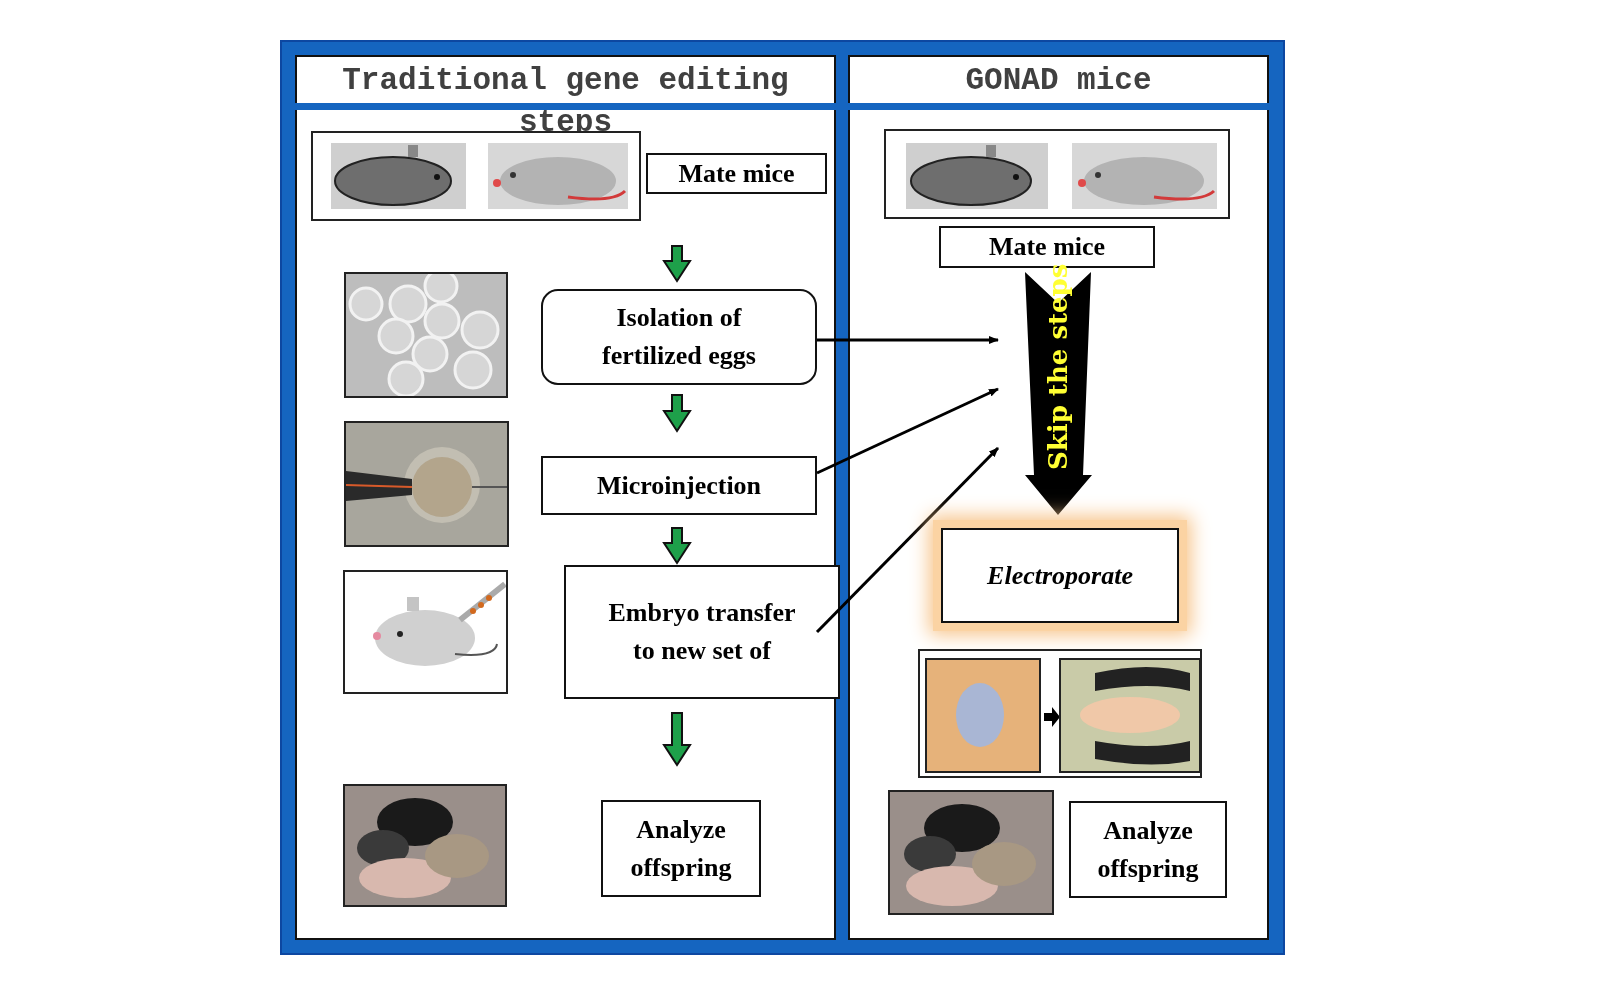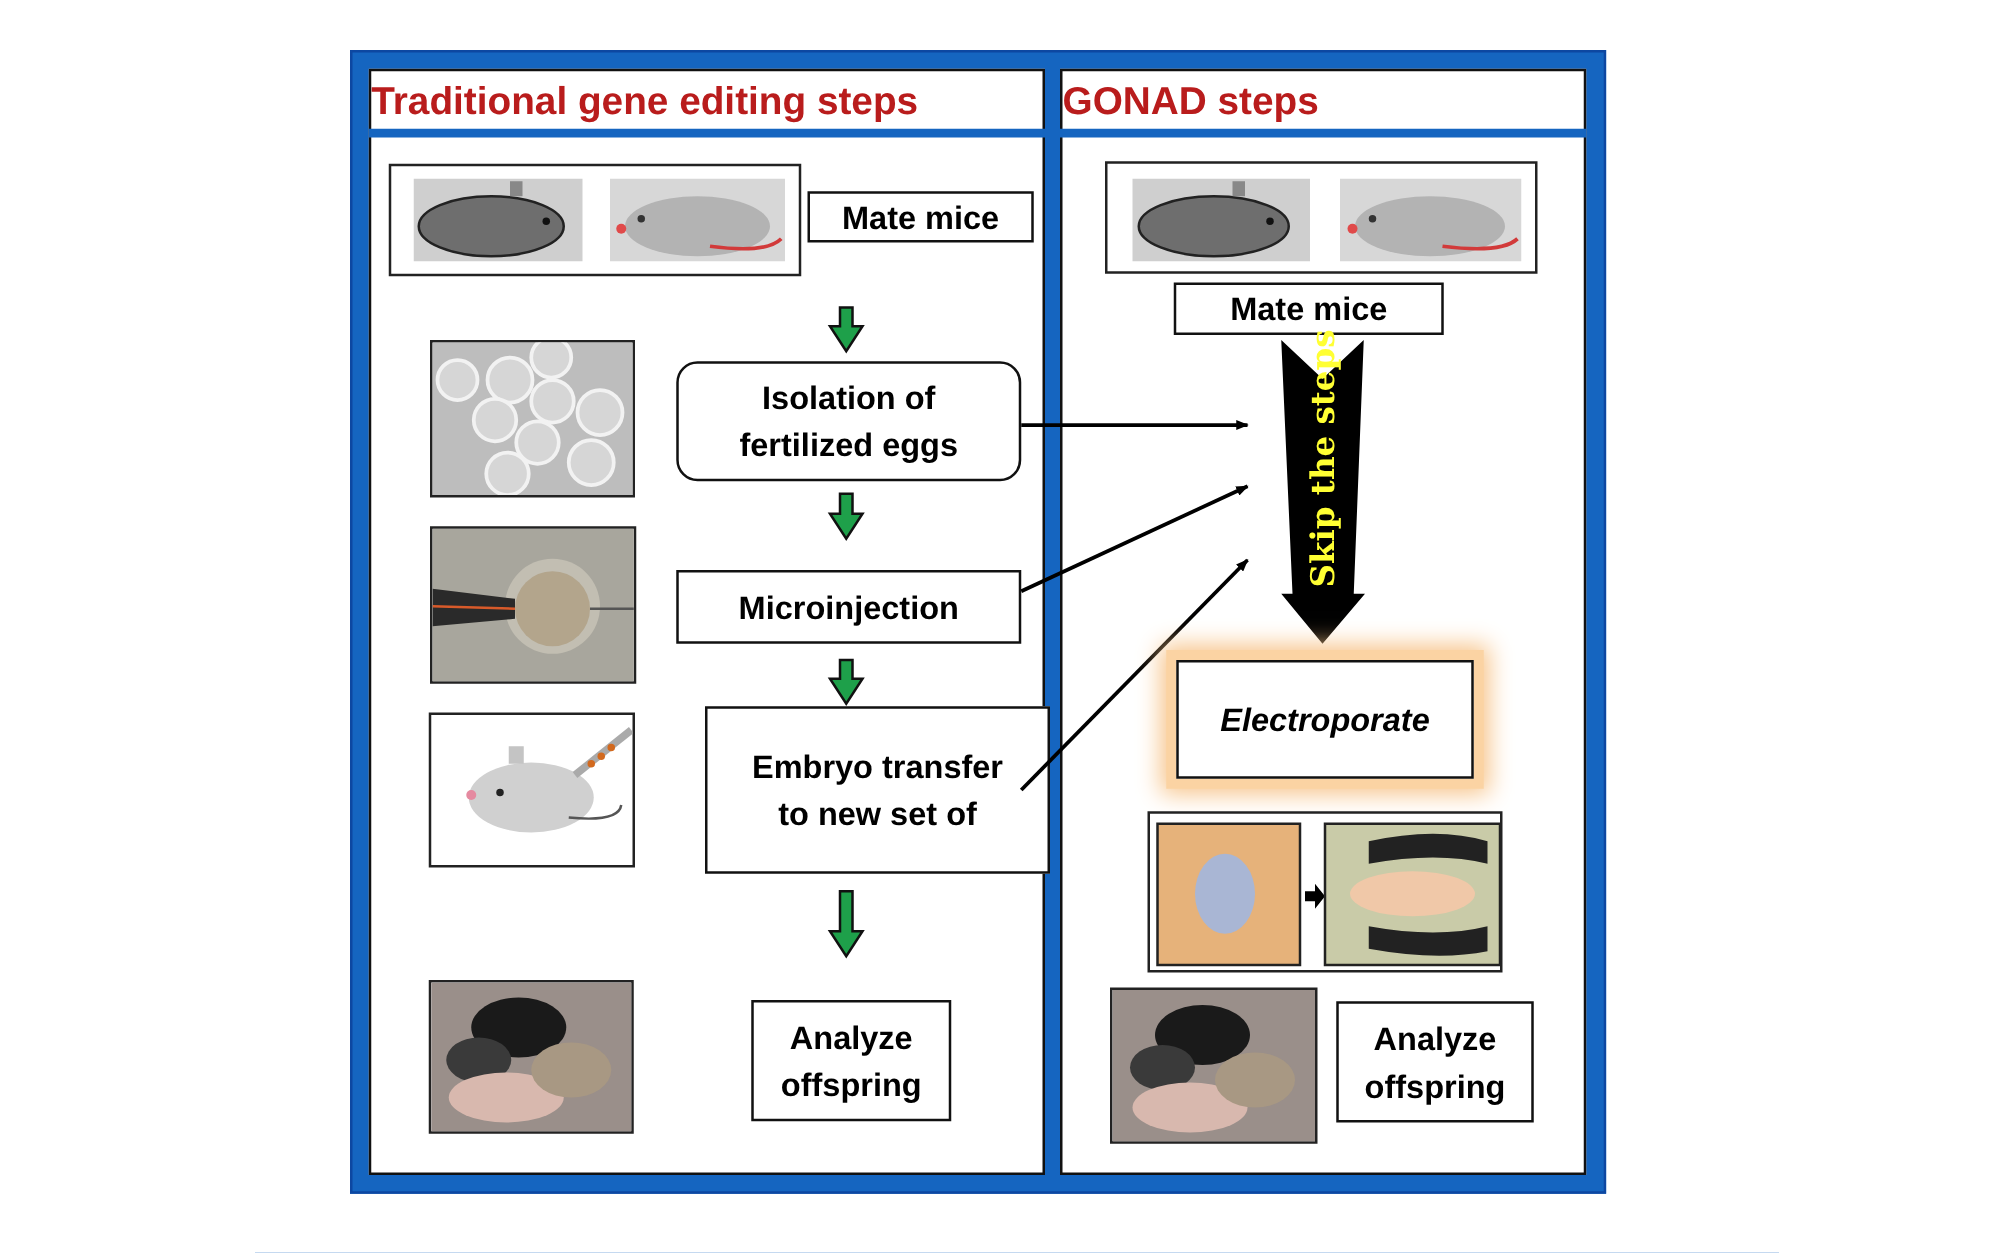--- a/index.html
+++ b/index.html
@@ -2,39 +2,39 @@
 <html><head>
 <meta charset="utf-8">
 <style>
   html, body { margin: 0; padding: 0; background: #ffffff; }
   body { width: 1600px; height: 1002px; position: relative; overflow: hidden; font-family: "Liberation Sans", "DejaVu Sans", sans-serif; }
   .outer { position: absolute; left: 280px; top: 40px; width: 1005px; height: 915px; background: #1565c0; box-shadow: inset 0 0 0 2px #0d47a1; }
   .panel { position: absolute; background: #ffffff; border: 2px solid #111; box-sizing: border-box; }
   .panel-left { left: 295px; top: 55px; width: 541px; height: 885px; }
   .panel-right { left: 848px; top: 55px; width: 421px; height: 885px; }
   .header-bar { position: absolute; background: #1565c0; height: 7px; }
-  .title { position: absolute; font-weight: bold; color: #b91c1c; font-size: 31px; text-align: left; }
-  .box { position: absolute; background: #fff; border: 2px solid #111; box-sizing: border-box; display: flex; align-items: center; justify-content: center; text-align: center; font-weight: bold; font-size: 26px; line-height: 38px; color: #000; }
+  .title { position: absolute; font-weight: bold; color: #404040; font-size: 31px; text-align: center; font-family: Liberation Mono, monospace; }
+  .box { position: absolute; background: #fff; border: 2px solid #111; box-sizing: border-box; display: flex; align-items: center; justify-content: center; text-align: center; font-weight: bold; font-size: 26px; line-height: 38px; color: #000; font-family: Liberation Serif, serif; }
   .imgframe { position: absolute; border: 2px solid #222; box-sizing: border-box; overflow: hidden; background: #fff; }
   .glow { box-shadow: 0 0 0 8px #fbd3a3, 0 0 18px 12px #f7c48a; }
   svg { position: absolute; overflow: visible; }
   .skip-text { font-family: "DejaVu Serif", "Liberation Serif", serif; font-weight: bold; fill: #ffff33; font-size: 26px; }
 </style>
 </head>
 <body>
 
 <div class="outer"></div>
 
 <div class="panel panel-left"></div>
 <div class="header-bar" style="left:295px; top:103px; width:541px;"></div>
 <div class="title" style="left:297px; top:60px; width:537px; height:42px; line-height:42px;">Traditional gene editing steps</div>
 
 <div class="panel panel-right"></div>
 <div class="header-bar" style="left:848px; top:103px; width:421px;"></div>
-<div class="title" style="left:850px; top:60px; width:417px; height:42px; line-height:42px;">GONAD steps</div>
+<div class="title" style="left:850px; top:60px; width:417px; height:42px; line-height:42px;">GONAD mice</div>
 
 <div class="imgframe" style="left:311px; top:131px; width:330px; height:90px; border-width:2px;">
   <svg width="330" height="90" style="left:0;top:0;">
     <rect x="18" y="10" width="135" height="66" fill="#cfcfcf"></rect>
     <ellipse cx="80" cy="48" rx="58" ry="24" fill="#6e6e6e" stroke="#222" stroke-width="2"></ellipse>
     <rect x="95" y="12" width="10" height="12" fill="#888"></rect>
     <circle cx="124" cy="44" r="3" fill="#111"></circle>
     <rect x="175" y="10" width="140" height="66" fill="#d7d7d7"></rect>
     <ellipse cx="245" cy="48" rx="58" ry="24" fill="#b3b3b3"></ellipse>
     <circle cx="200" cy="42" r="3" fill="#333"></circle>

